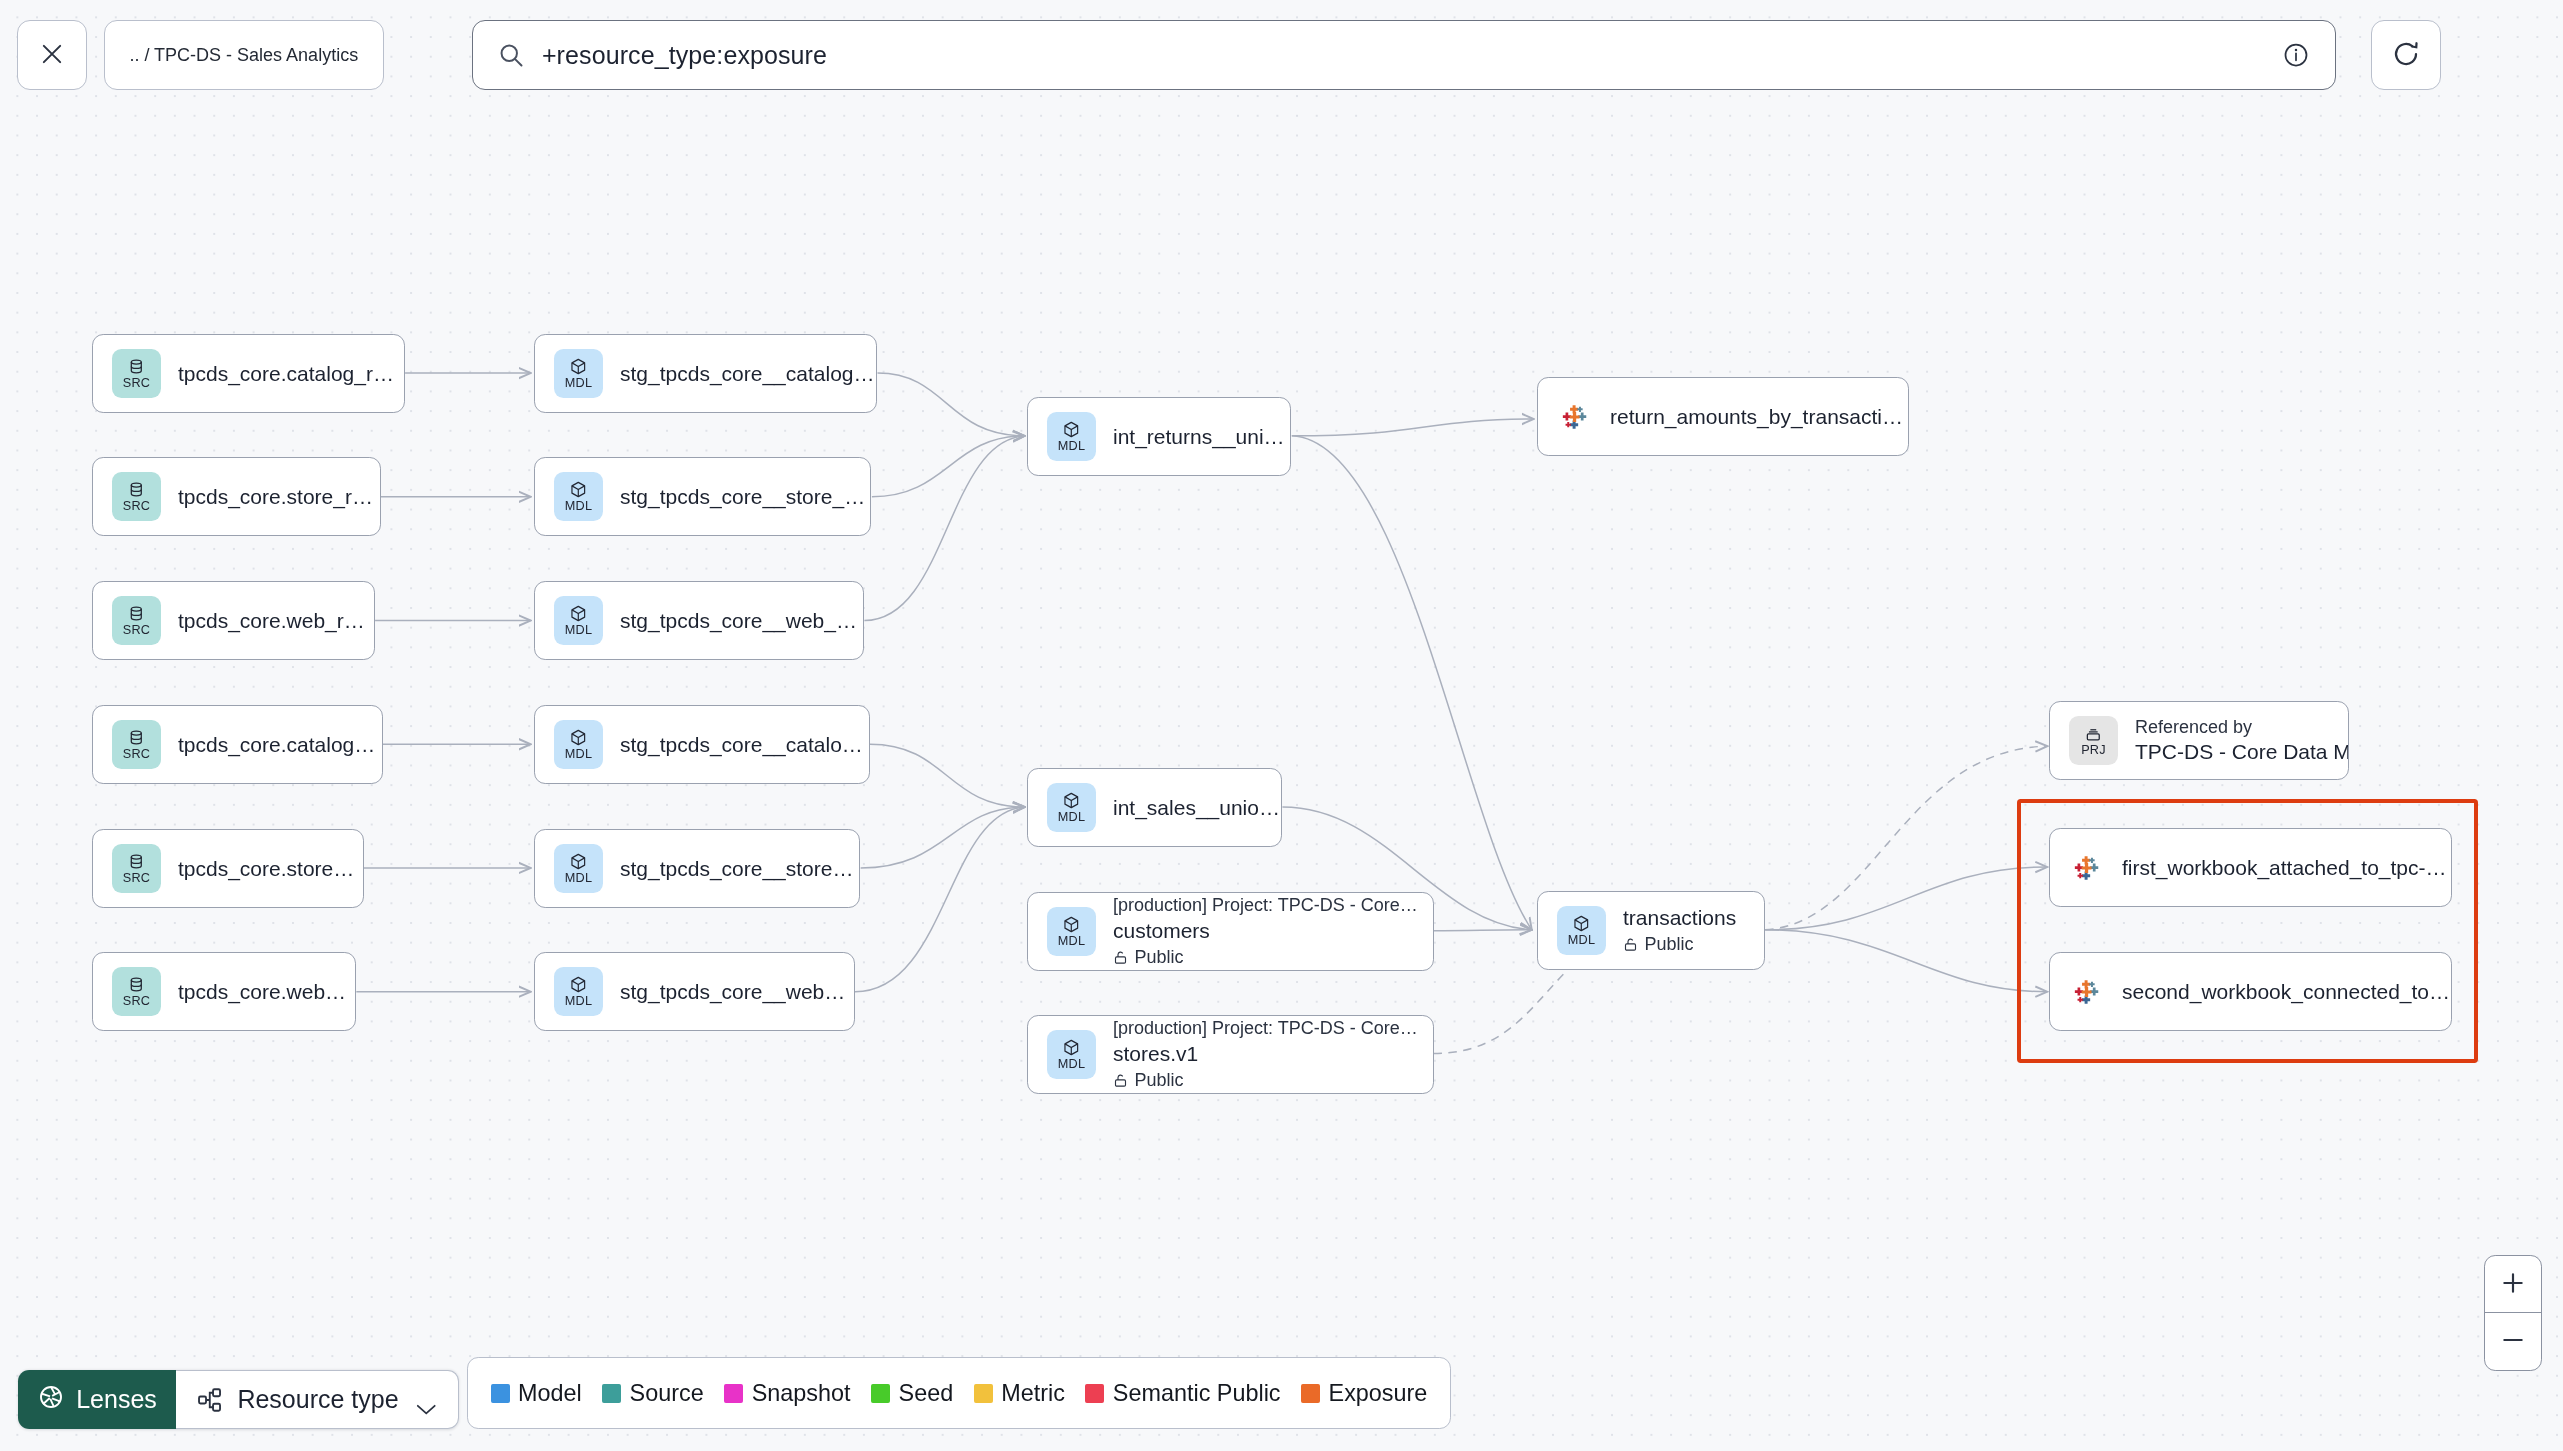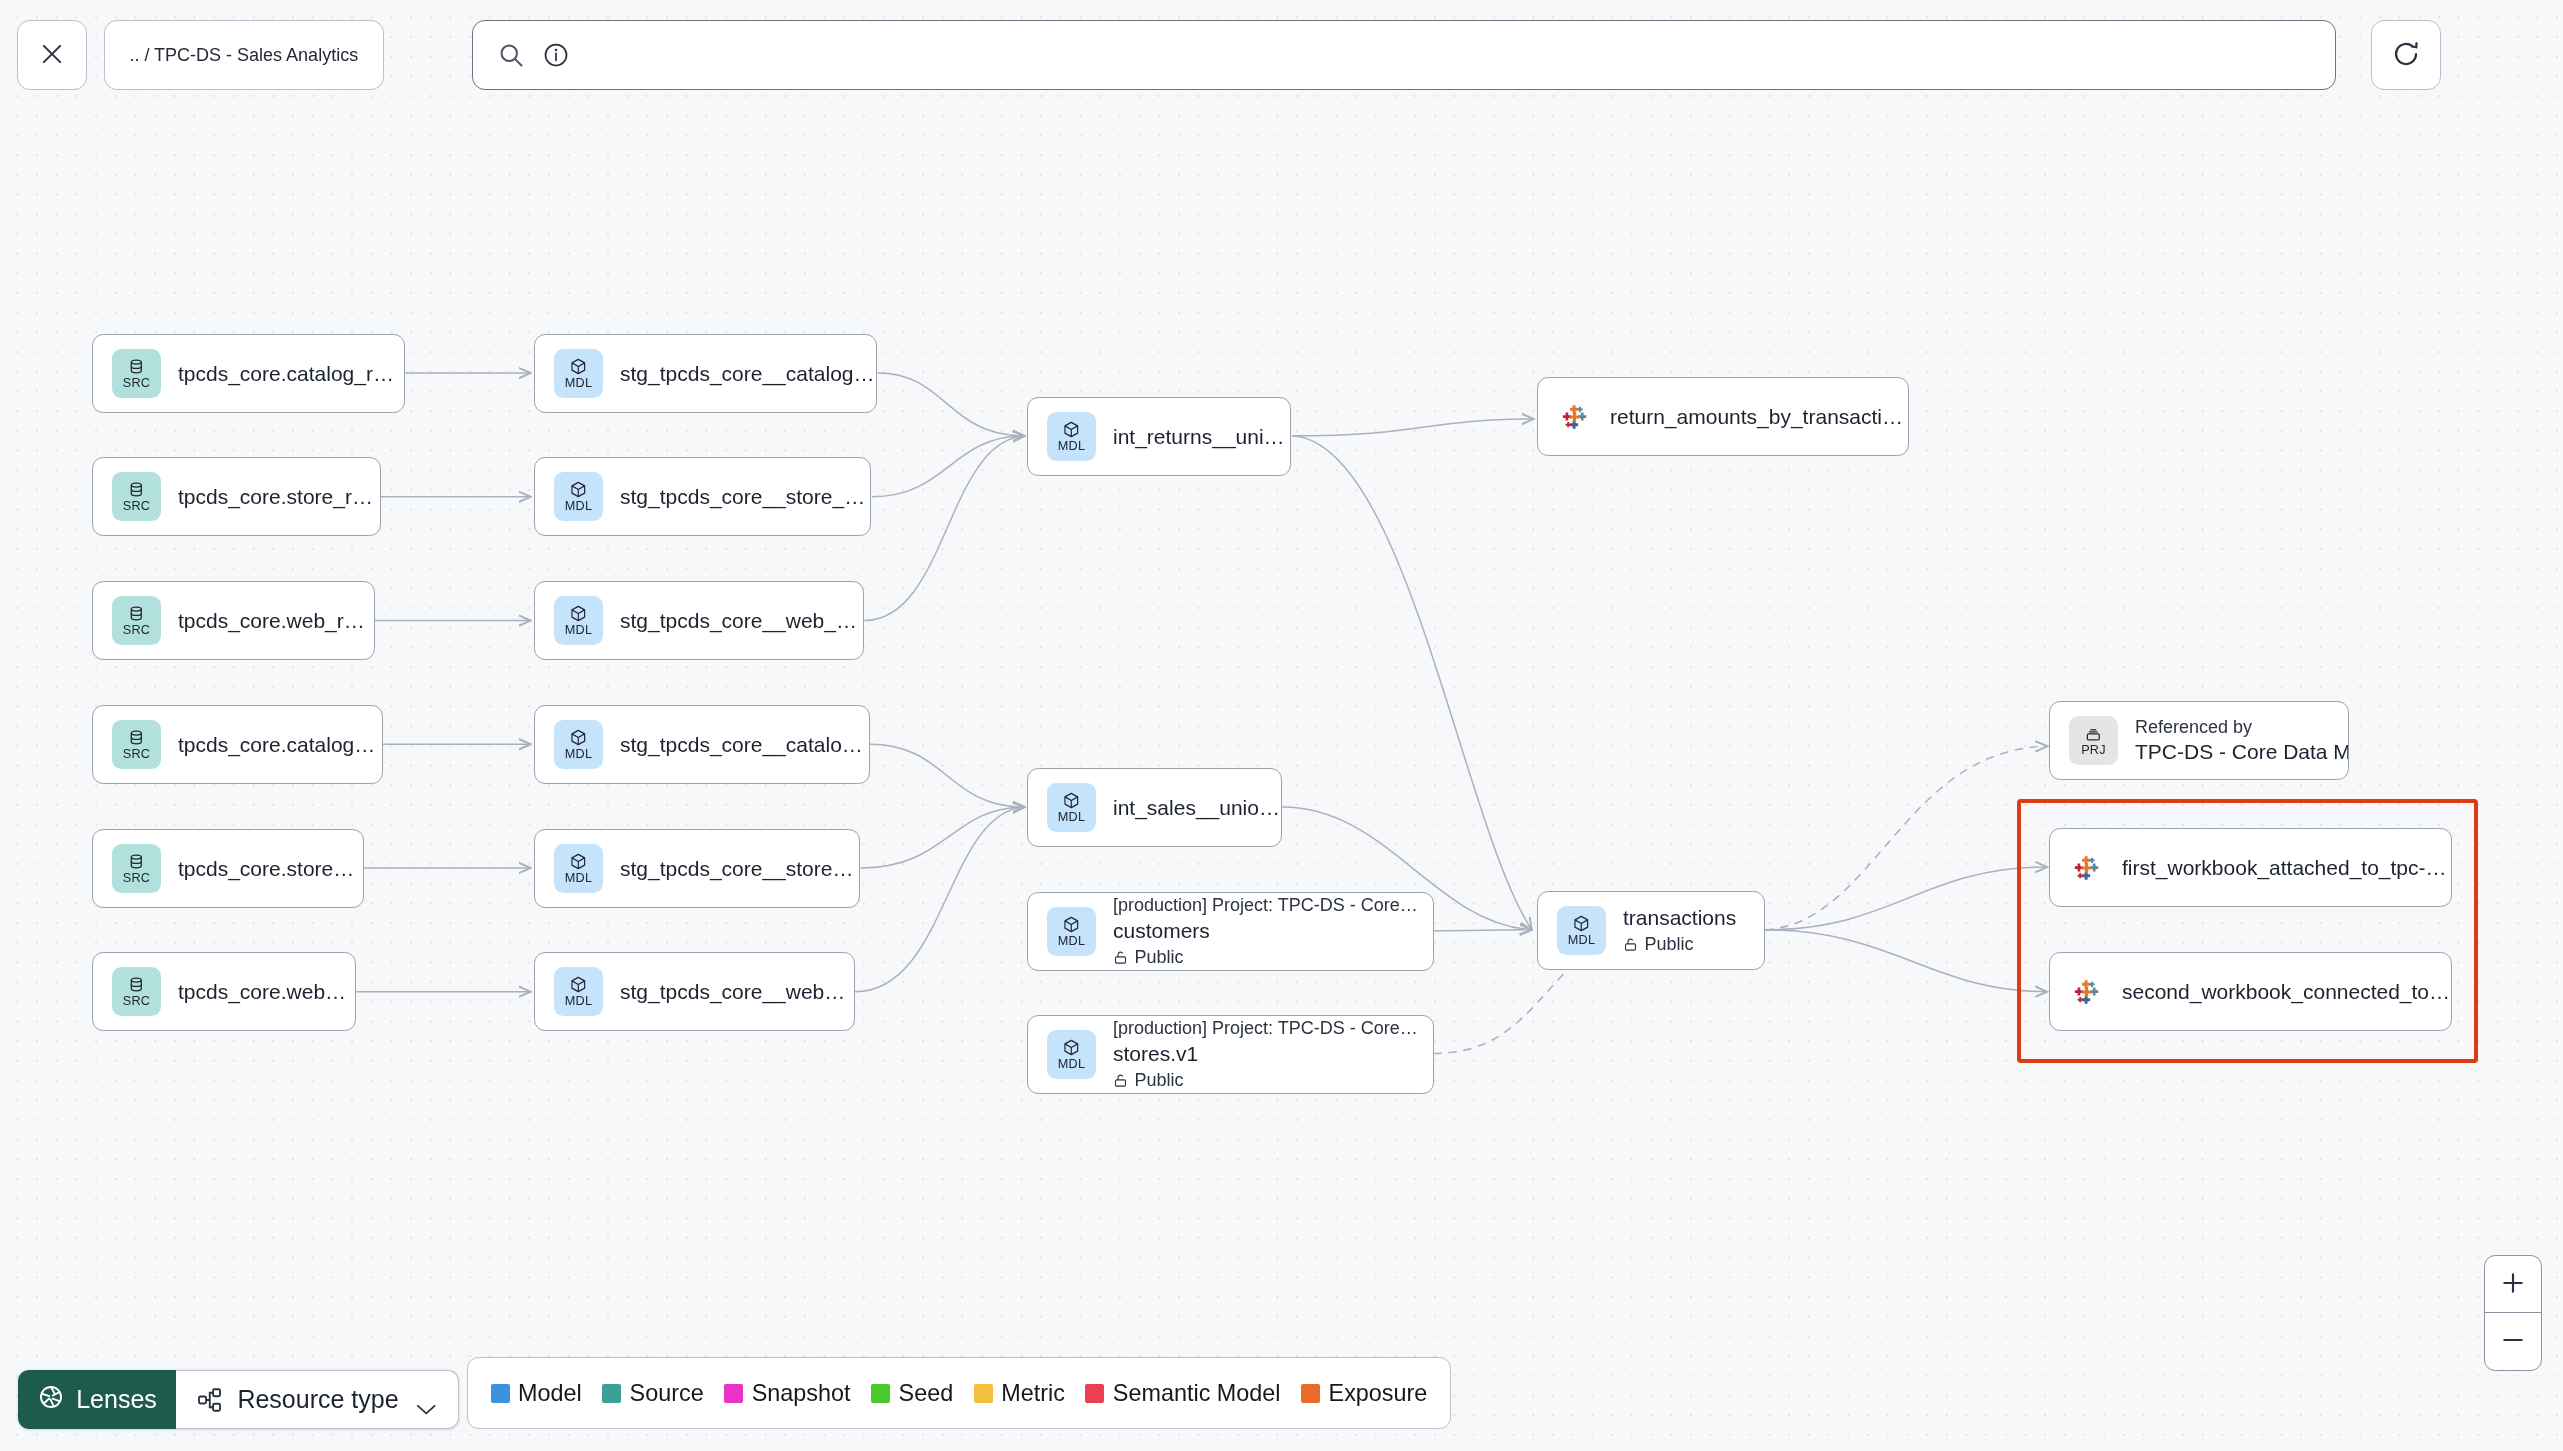--- a/index.html
+++ b/index.html
@@ -202,20 +202,21 @@
 
     <div class="hdr-btn breadcrumb">.. / TPC-DS - Sales Analytics</div>
 
     <div class="searchbar">
       <span class="search-icon">
         <svg viewBox="0 0 24 24" fill="none" stroke="#4a5160" stroke-width="1.7" stroke-linecap="round">
           <circle cx="10.5" cy="10.5" r="6.6"></circle>
             <path d="M15.5 15.5 L21 21"></path>
         </svg>
       </span>
+      <input class="search-value" readonly="" value="+resource_type:exposure" style="">
       <span class="info-icon">
         <svg viewBox="0 0 24 24" fill="none" stroke="#2b3240" stroke-width="1.5">
           <circle cx="12" cy="12" r="9"></circle>
           <path d="M12 10.6 V16.5" stroke-linecap="round"></path>
           <circle cx="12" cy="7.7" r="1.05" fill="#2b3240" stroke="none"></circle>
         </svg>
       </span>
     </div>
 
     <div class="hdr-btn refresh-btn">
@@ -626,21 +627,21 @@
       <div class="legend-item">
         <span class="swatch" style="background:#48cb2a"></span>
         <span>Seed</span>
       </div>
       <div class="legend-item">
         <span class="swatch" style="background:#f2c13c"></span>
         <span>Metric</span>
       </div>
       <div class="legend-item">
         <span class="swatch" style="background:#ed3f52"></span>
-        <span>Semantic Model</span>
+        <span>Semantic Public</span>
       </div>
       <div class="legend-item">
         <span class="swatch" style="background:#ea6a28"></span>
         <span>Exposure</span>
       </div>
     </div>
   </div>
 
   <div class="zoom-ctl">
     <div class="zin">

